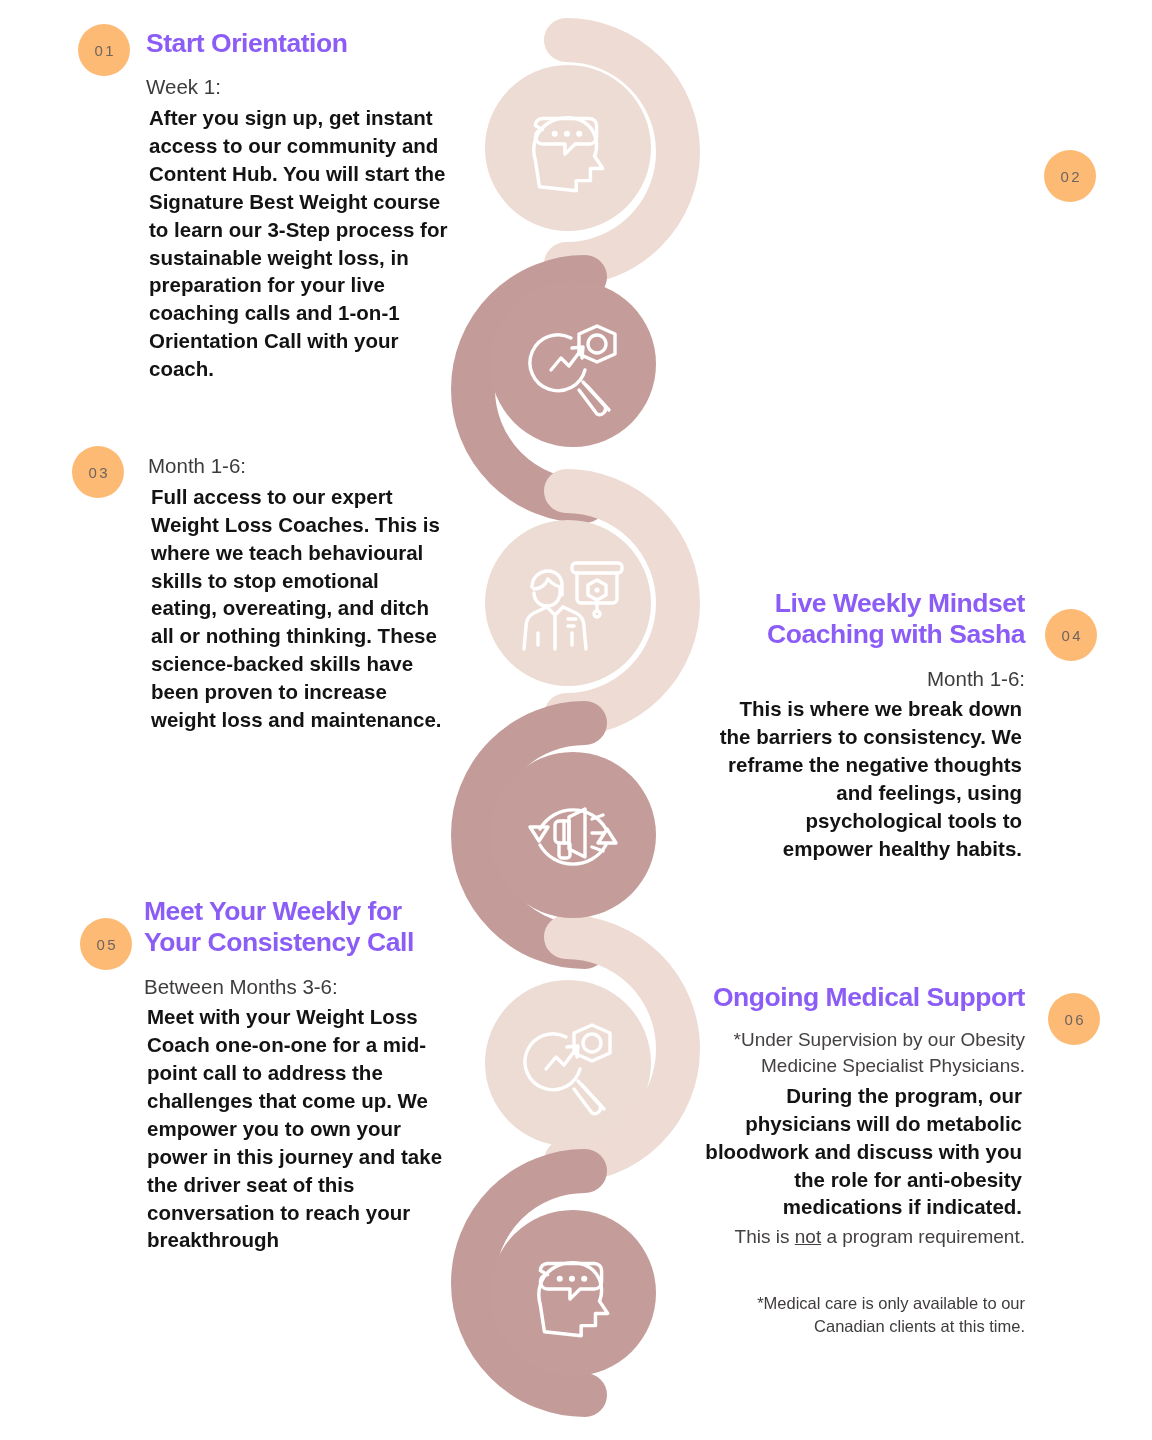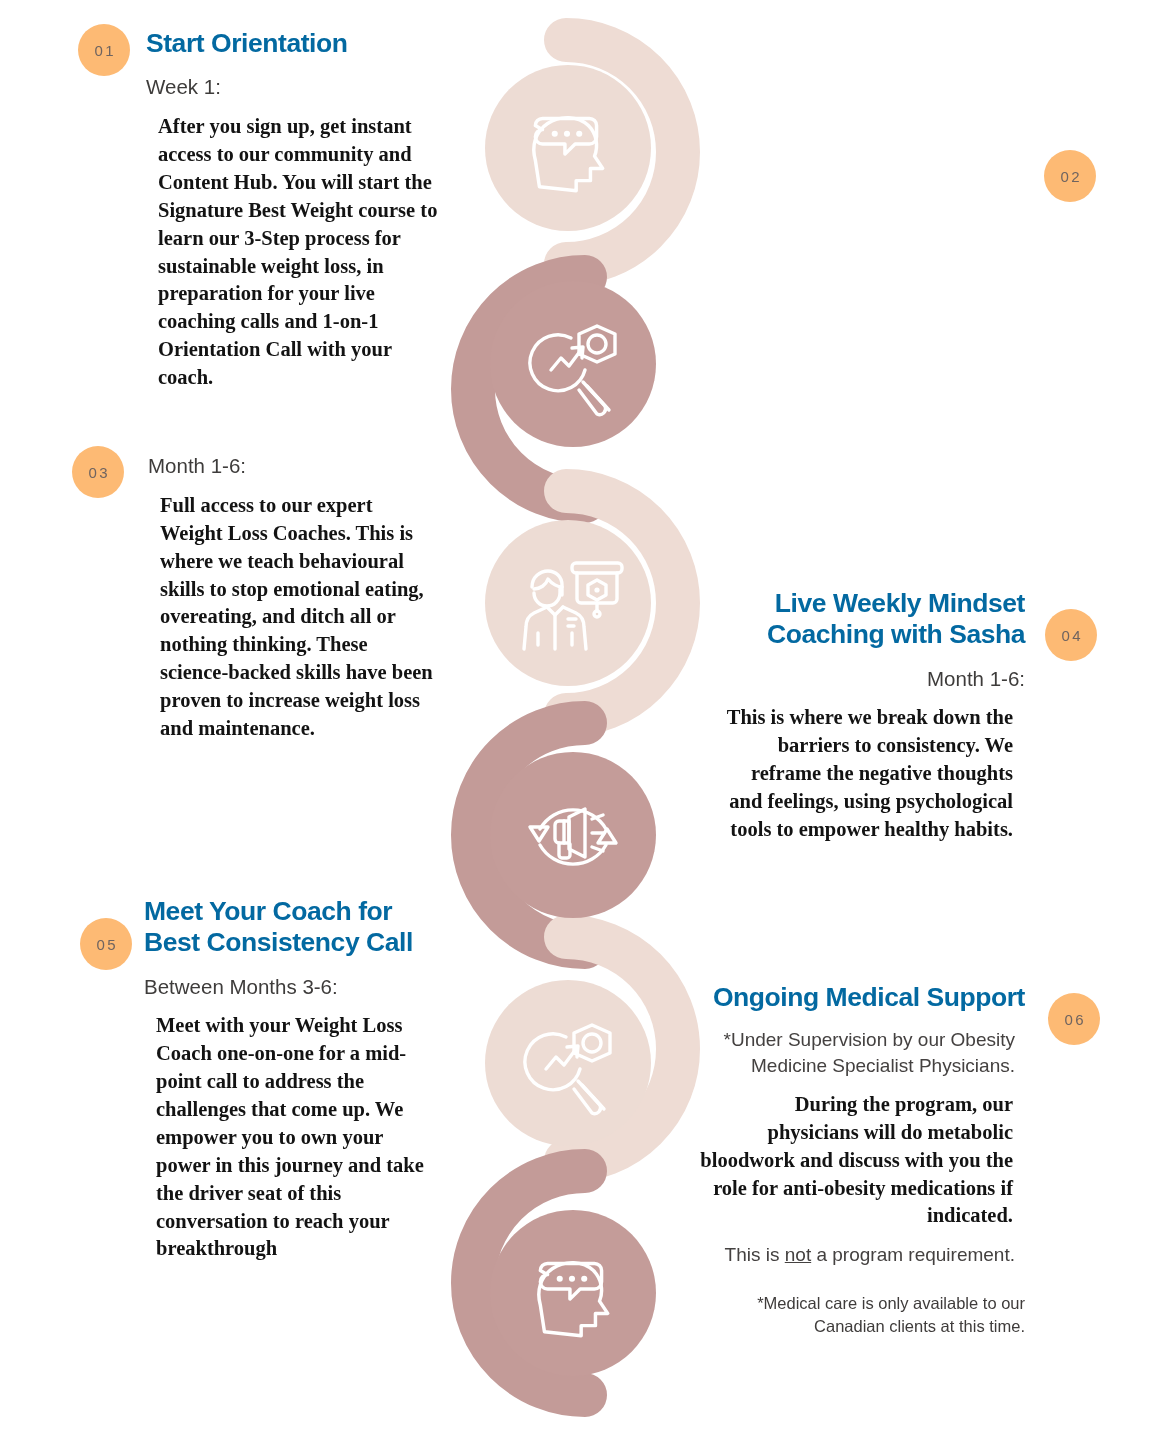--- a/index.html
+++ b/index.html
@@ -50,44 +50,43 @@
     align-items: center;
     justify-content: center;
     text-indent: 2.5px;
   }
 
   .step-title {
     font-size: 26.5px;
     font-weight: 800;
     line-height: 1.18;
     letter-spacing: -0.45px;
-    color: #0369a1;
+    color: #8b5cf6;
     margin: 0 0 14px 0;
   }
   .step-period {
     font-size: 20.5px;
     font-weight: 400;
     line-height: 1.36;
     color: #3e3c3b;
     margin: 0 0 2px 0;
   }
   .step-body {
     font-size: 20.5px;
     font-weight: 700;
     line-height: 1.36;
     color: #131313;
-    margin: 12px;
-    font-family: Liberation Serif, serif;
+    margin: 3px;
   }
   .step-note {
     font-size: 19px;
     font-weight: 400;
     line-height: 1.36;
     color: #444140;
-    margin: 10px;
+    margin: 0;
   }
   .step-note u { text-decoration: underline; }
 
   .footnote {
     position: absolute;
     font-size: 16.5px;
     font-weight: 400;
     line-height: 1.42;
     color: #3f3c3b;
     text-align: right;
@@ -247,21 +246,21 @@
 
   <div class="badge" id="badge-04">04</div>
   <div class="step step-right" id="step-04">
     <h2 class="step-title">Live Weekly Mindset Coaching with Sasha</h2>
     <p class="step-period">Month 1-6:</p>
     <p class="step-body">This is where we break down the barriers to consistency. We reframe the negative thoughts and feelings, using psychological tools to empower healthy habits.</p>
   </div>
 
   <div class="badge" id="badge-05">05</div>
   <div class="step step-left" id="step-05">
-    <h2 class="step-title">Meet Your Coach for Best Consistency Call</h2>
+    <h2 class="step-title">Meet Your Weekly for Your Consistency Call</h2>
     <p class="step-period">Between Months 3-6:</p>
     <p class="step-body">Meet with your Weight Loss Coach one-on-one for a mid-point call to address the challenges that come up. We empower you to own your power in this journey and take the driver seat of this conversation to reach your breakthrough</p>
   </div>
 
   <div class="badge" id="badge-06">06</div>
   <div class="step step-right" id="step-06">
     <h2 class="step-title">Ongoing Medical Support</h2>
     <p class="step-note">*Under Supervision by our Obesity Medicine Specialist Physicians.</p>
     <p class="step-body">During the program, our physicians will do metabolic bloodwork and discuss with you the role for anti-obesity medications if indicated.</p>
     <p class="step-note"><span>This is </span><u>not</u><span> a program requirement.</span></p>

